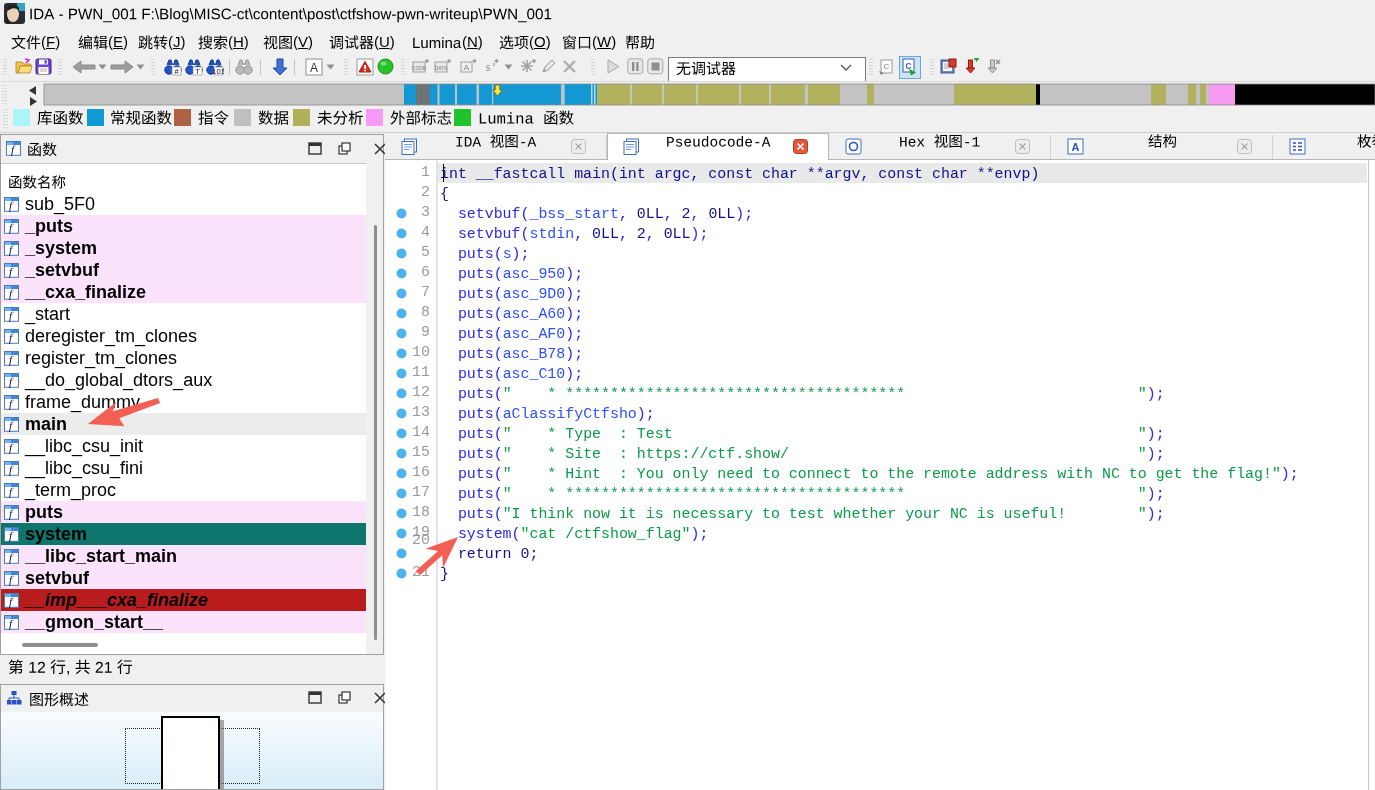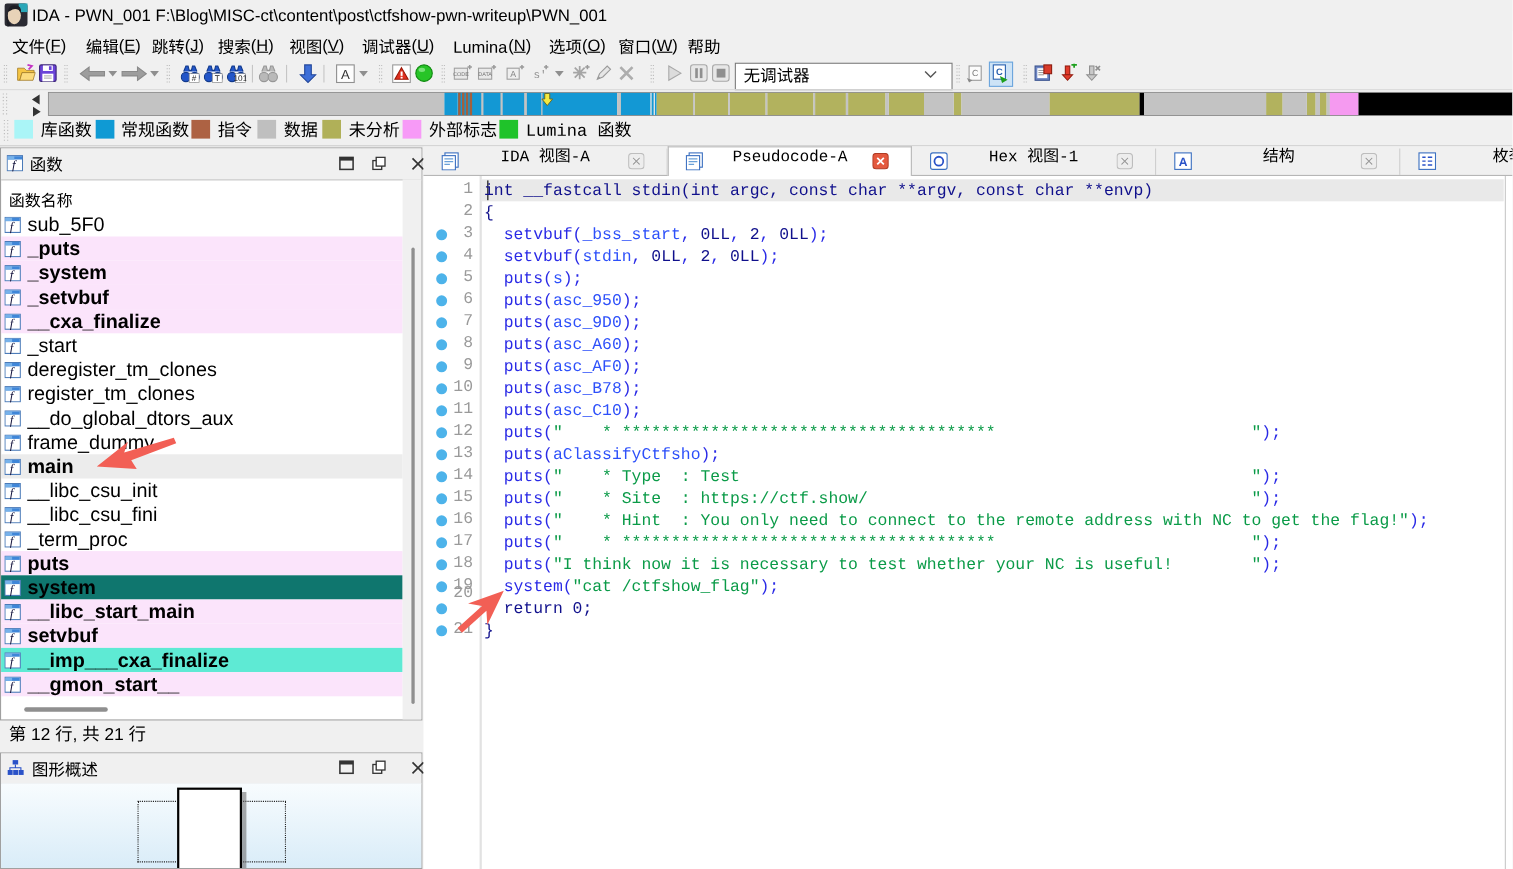--- a/index.html
+++ b/index.html
@@ -628,21 +628,21 @@
     </div>
 <div class="row" style="top:567px;background:#fbe4fb;">
       <svg style="position:absolute;left:3px;top:3.5px" width="15" height="15" viewBox="0 0 15 15">
         <rect x="0.5" y="0.5" width="14" height="13.8" fill="#fff" stroke="#4a7ab8"></rect>
         <rect x="1" y="1" width="13" height="3" fill="#3f86d8"></rect>
         <rect x="1" y="1" width="6" height="3" fill="#77b2ea"></rect>
         <path transform="translate(4.9,12.8) scale(0.005615,-0.005615)" d="M189 -436H23L248 856H86L94 905L264 944L276 1010Q316 1233 410.5 1337.5Q505 1442 666 1442Q743 1442 805 1423L770 1227H721L702 1341Q673 1362 618 1362Q557 1362 522.0 1309.5Q487 1257 457 1096L428 940H637L623 856H414Z" fill="#16163f"></path>
       </svg>
       <div class="fn b">setvbuf</div>
     </div>
-<div class="row" style="top:589px;background:#5eead4;">
+<div class="row" style="top:589px;background:#b91c1c;font-style:italic;">
       <svg style="position:absolute;left:3px;top:3.5px" width="15" height="15" viewBox="0 0 15 15">
         <rect x="0.5" y="0.5" width="14" height="13.8" fill="#fff" stroke="#4a7ab8"></rect>
         <rect x="1" y="1" width="13" height="3" fill="#3f86d8"></rect>
         <rect x="1" y="1" width="6" height="3" fill="#77b2ea"></rect>
         <path transform="translate(4.9,12.8) scale(0.005615,-0.005615)" d="M189 -436H23L248 856H86L94 905L264 944L276 1010Q316 1233 410.5 1337.5Q505 1442 666 1442Q743 1442 805 1423L770 1227H721L702 1341Q673 1362 618 1362Q557 1362 522.0 1309.5Q487 1257 457 1096L428 940H637L623 856H414Z" fill="#16163f"></path>
       </svg>
       <div class="fn b">__imp___cxa_finalize</div>
     </div>
 <div class="row" style="top:611px;background:#fbe4fb;">
       <svg style="position:absolute;left:3px;top:3.5px" width="15" height="15" viewBox="0 0 15 15">
@@ -781,21 +781,21 @@
         <path transform="translate(0.00,14.50) scale(0.01450,-0.01450)" d="M801 576C778 450 741 334 679 235C617 336 580 451 557 562L563 576ZM568 841C533 678 471 528 378 433C394 417 420 383 430 366C459 398 486 434 511 475C536 371 574 265 633 170C569 91 484 26 370 -21C385 -36 407 -65 417 -82C527 -35 612 29 678 106C738 29 816 -37 916 -84C927 -62 953 -30 969 -14C866 28 787 92 726 168C806 284 852 423 882 576H951V647H592C614 704 631 764 646 826ZM207 840V626H52V554H197C164 409 96 243 27 154C40 136 58 107 67 86C119 157 169 273 207 393V-79H280V369C323 308 377 227 399 186L445 247C422 280 321 411 280 457V554H416V626H280V840Z"></path>
         <path transform="translate(14.50,14.50) scale(0.01450,-0.01450)" d="M397 819C433 769 471 703 487 660L554 691C537 734 496 798 460 846ZM157 787C196 744 238 684 259 643H56V574H298C238 478 135 394 29 352C45 338 67 311 79 294C197 349 310 453 376 574H630C697 460 809 356 923 302C934 321 957 349 974 363C873 403 771 485 708 574H946V643H720C759 689 804 748 840 801L762 828C733 772 679 692 637 643H275L329 671C309 713 262 775 220 819ZM462 504V381H233V311H462V187H92V116H462V-81H538V116H916V187H538V311H774V381H538V504Z"></path>
       </svg></div>
 
 <div class="abs" style="left:385px;top:160px;width:990px;height:630px;background:#fff"></div>
 <div class="abs" style="left:436px;top:160px;width:2px;height:630px;background:#e2e2e2"></div>
 <div class="abs" style="left:1368px;top:160px;width:1px;height:630px;background:#c8c8c8"></div>
 <div class="abs" style="left:438px;top:163px;width:929px;height:20px;background:#e9e9e9"></div>
 <div class="abs" style="left:442.5px;top:164px;width:1.6px;height:18px;background:#000"></div>
 <div class="lnum" style="top:164.0px">1</div>
-<div class="code" style="top:164.0px"><span class="n1">int __fastcall stdin(int argc, const char **argv, const char **envp)</span></div>
+<div class="code" style="top:164.0px"><span class="n1">int __fastcall main(int argc, const char **argv, const char **envp)</span></div>
 <div class="lnum" style="top:184.0px">2</div>
 <div class="code" style="top:184.0px"><span class="n1">{</span></div>
 <div class="lnum" style="top:204.0px">3</div>
 <div class="code" style="top:204.0px"><span class="n2">  setvbuf(</span><span class="n3">_bss_start</span><span class="n2">, </span><span class="n1">0LL</span><span class="n2">, </span><span class="n1">2</span><span class="n2">, </span><span class="n1">0LL</span><span class="n2">);</span></div>
 <svg class="abs" style="left:396px;top:207.5px" width="11" height="11">
       <circle cx="5.5" cy="5.5" r="5" fill="#4db3ea"></circle>
     </svg>
 <div class="lnum" style="top:224.0px">4</div>
 <div class="code" style="top:224.0px"><span class="n2">  setvbuf(</span><span class="n3">stdin</span><span class="n2">, </span><span class="n1">0LL</span><span class="n2">, </span><span class="n1">2</span><span class="n2">, </span><span class="n1">0LL</span><span class="n2">);</span></div>
 <svg class="abs" style="left:396px;top:227.5px" width="11" height="11">

